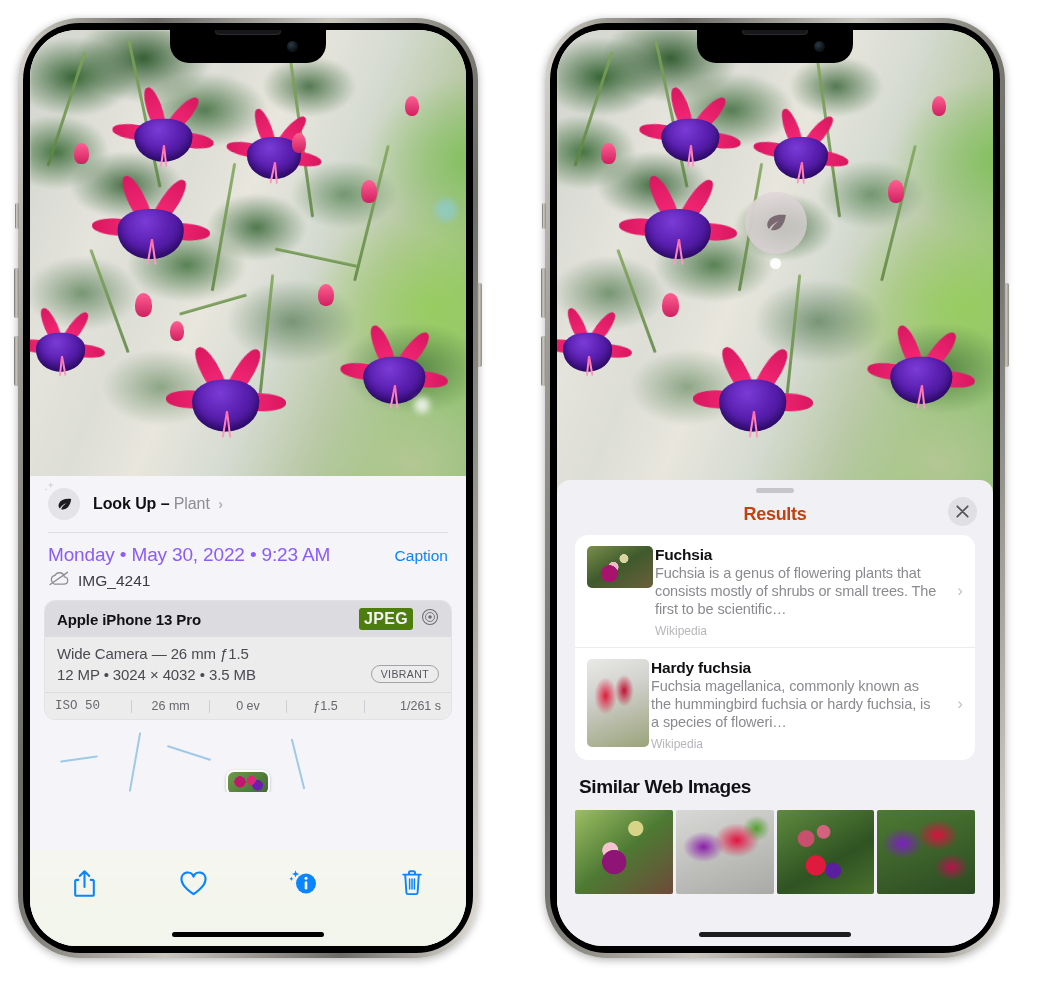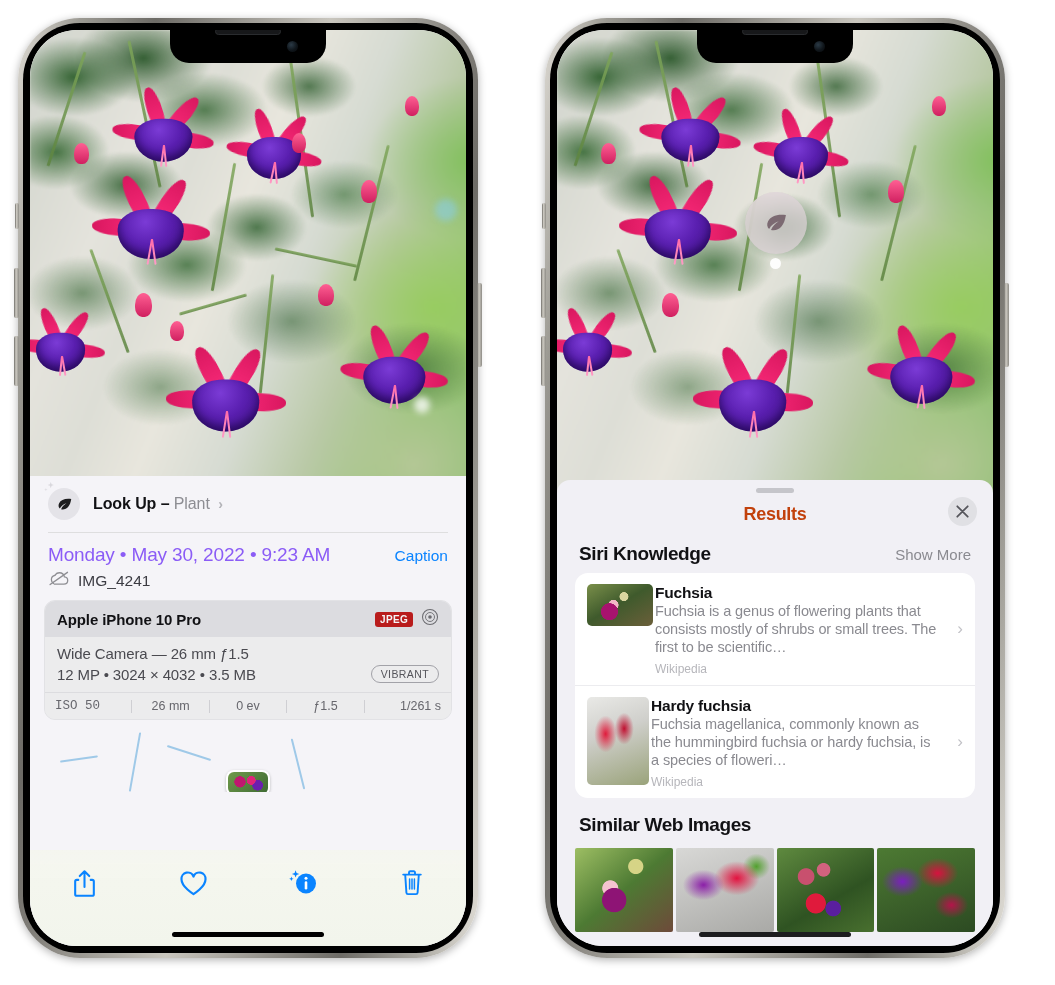--- a/index.html
+++ b/index.html
@@ -168,21 +168,21 @@
     margin: 10px 14px 0; border-radius: 11px; overflow: hidden;
     background: #ececef; border: 1px solid #e2e2e5;
   }
   .exif-head {
     background: #dcdce0; padding: 7px 12px;
     display: flex; align-items: center; justify-content: space-between;
   }
   .exif-model { font-size: 15px; font-weight: 700; color: #111114; letter-spacing: -.1px; }
   .exif-head-right { display: flex; align-items: center; gap: 8px; }
   .tag-jpeg {
-    background: #b91c1c; color: #f4f4f6; font-size: 10px; font-weight: 700;
+    background: #4d7c0f; color: #f4f4f6; font-size: 16px; font-weight: 700;
     padding: 2px 5px; border-radius: 3px; letter-spacing: .3px;
   }
   .exif-body { padding: 8px 12px 9px; background: #ececed; }
   .exif-l1 { font-size: 15px; color: #4a4a50; letter-spacing: -.1px; }
   .exif-l2row { display: flex; align-items: center; justify-content: space-between; margin-top: 3px; }
   .exif-l2 { font-size: 15px; color: #4a4a50; letter-spacing: -.1px; }
   .tag-vibrant {
     border: 1px solid #a2a2a8; border-radius: 9px; color: #55555b;
     font-size: 10.5px; font-weight: 500; padding: 2px 9px; letter-spacing: .4px;
   }
@@ -451,21 +451,21 @@
                 <path d="M8.4 4.8C5.9 5.2 4 7.3 4 9.9c0 1.9 1 3.5 2.5 4.4" fill="none" stroke="#8e8e93" stroke-width="1.5" stroke-linecap="round"></path>
                 <line x1="2.5" y1="15.6" x2="23" y2="1.2" stroke="#8e8e93" stroke-width="1.6" stroke-linecap="round"></line>
               </svg>
             </span>
             <span class="meta-fname">IMG_4241</span>
           </div>
         </div>
 
         <div class="exif-card">
           <div class="exif-head">
-            <span class="exif-model">Apple iPhone 10 Pro</span>
+            <span class="exif-model">Apple iPhone 13 Pro</span>
             <span class="exif-head-right">
               <span class="tag-jpeg">JPEG</span>
               <span>
                 <svg width="18" height="18" viewBox="0 0 24 24" aria-hidden="true">
                   <circle cx="12" cy="12" r="10" fill="none" stroke="#6b6b70" stroke-width="1.4"></circle>
                   <circle cx="12" cy="12" r="6" fill="none" stroke="#6b6b70" stroke-width="1.2"></circle>
                   <circle cx="12" cy="12" r="2.4" fill="#6b6b70"></circle>
                 </svg>
               </span>
             </span>
@@ -632,24 +632,20 @@
         <div class="grabber"></div>
         <div class="sheet-head">
           <span class="sheet-title">Results</span>
           <div class="close-btn">
             <svg width="13" height="13" viewBox="0 0 14 14" aria-hidden="true">
               <path d="M1.4 1.4l11.2 11.2M12.6 1.4L1.4 12.6" stroke="#56565c" stroke-width="1.9" stroke-linecap="round"></path>
             </svg>
           </div>
         </div>
 
-        <div class="sec-head">
-          <span class="sec-title">Siri Knowledge</span>
-          <span class="sec-more">Show More</span>
-        </div>
 
         <div class="kcard">
           <div class="krow">
             <div class="kthumb thumb1" style="width:66px; height:42px;"></div>
             <div class="kbody">
               <div class="ktitle">Fuchsia</div>
               <div class="kdesc">Fuchsia is a genus of flowering plants that consists mostly of shrubs or small trees. The first to be scientific…</div>
               <div class="ksrc">Wikipedia</div>
             </div>
             <span class="kchev">›</span>

